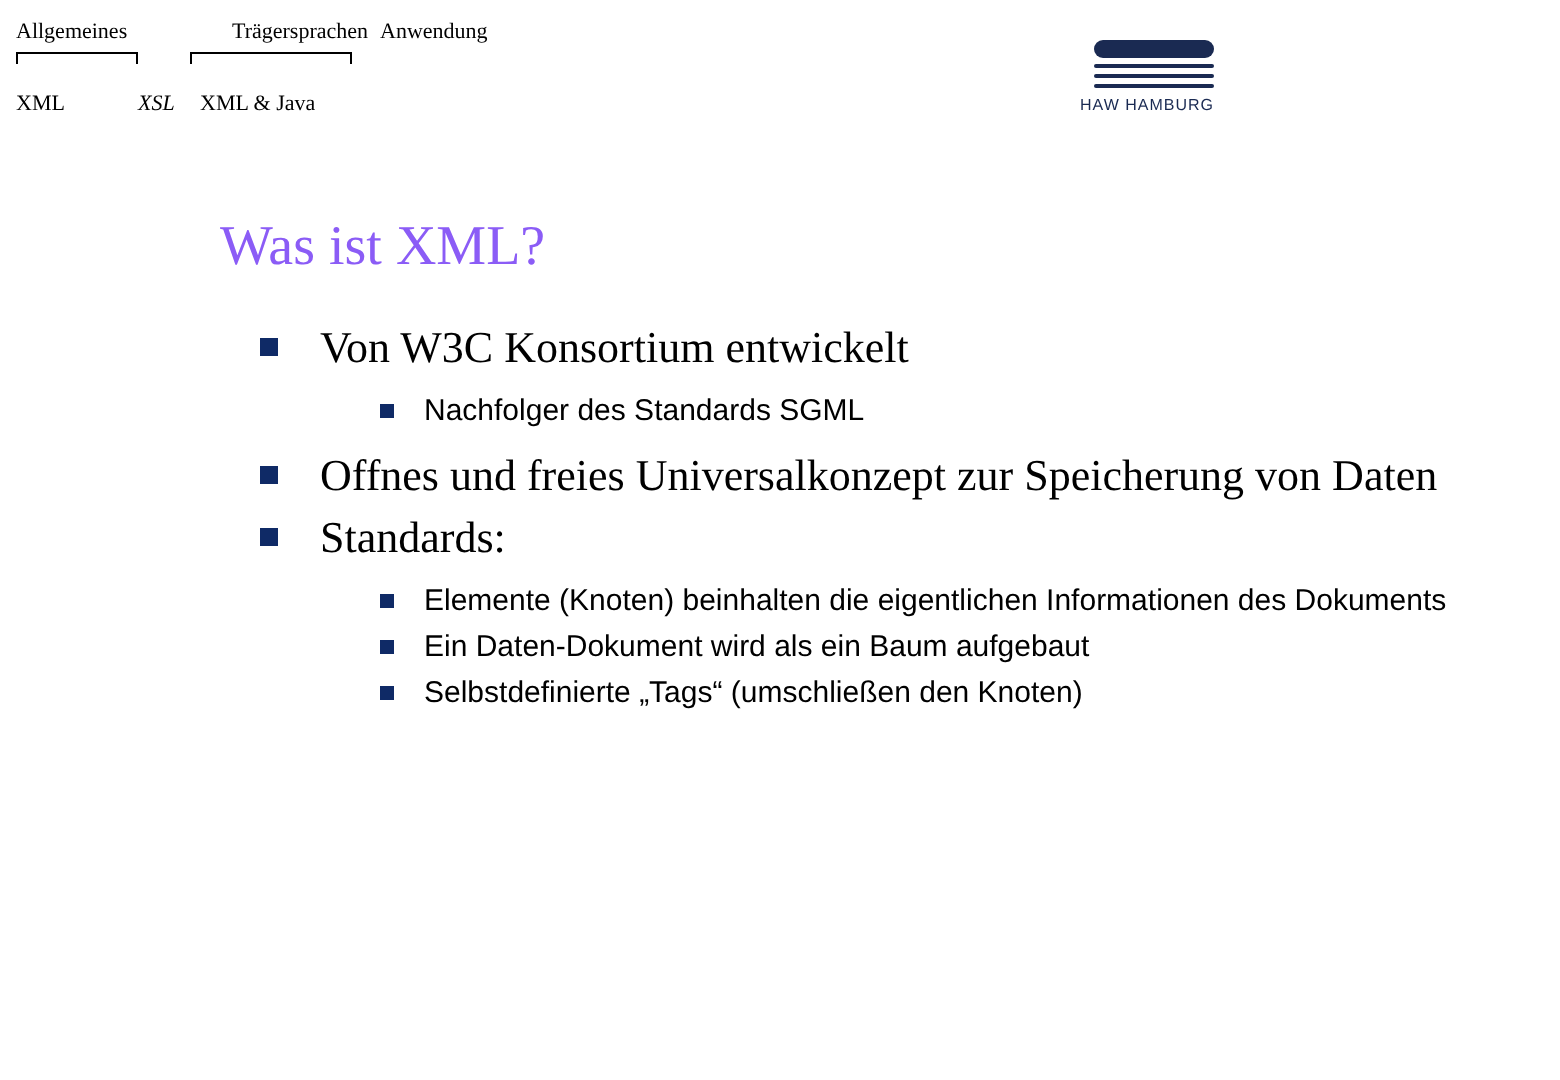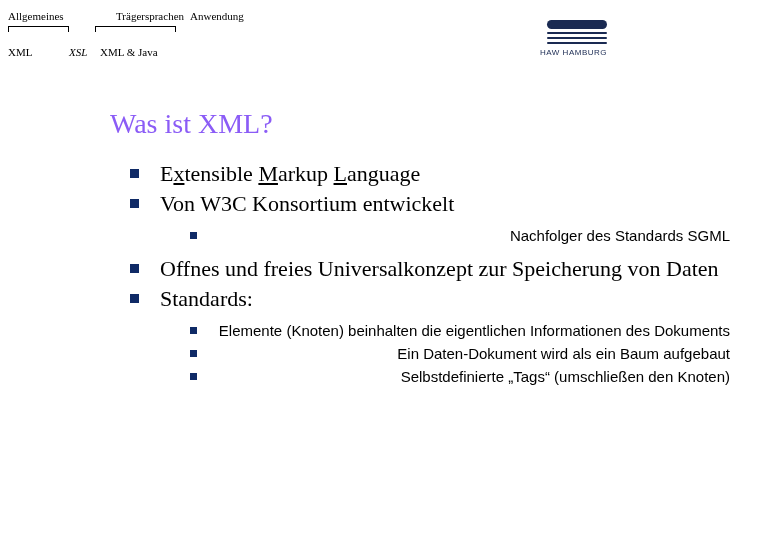--- a/index.html
+++ b/index.html
@@ -108,21 +108,20 @@
     margin: 8px 0 8px 30px;
     padding: 0;
   }
   ul.lvl2 > li {
     position: relative;
     padding-left: 22px;
     font-size: 15px;
     font-family: Arial, Helvetica, sans-serif;
     line-height: 1.35;
     margin-bottom: 3px;
-    text-align: right;
   }
   ul.lvl2 > li::before {
     content: "";
     position: absolute;
     left: 0;
     top: 6px;
     width: 7px;
     height: 7px;
     background: #0f2a66;
   }
@@ -158,23 +157,20 @@
       <div class="bar"></div>
       <div class="bar"></div>
     </div>
     <div class="caption">HAW HAMBURG</div>
   </div>
 
   <div class="title">Was ist XML?</div>
 
   <ul class="lvl1">
     <li>
-      <span>E</span><span class="ux">x</span><span>tensible </span><span class="ux">M</span><span>arkup </span><span class="ux">L</span><span>anguage</span>
-    </li>
-    <li>
       <span>Von W3C Konsortium entwickelt</span>
       <ul class="lvl2">
         <li><span>Nachfolger des Standards SGML</span></li>
       </ul>
     </li>
     <li>
       <span>Offnes und freies Universalkonzept zur Speicherung von Daten</span>
     </li>
     <li>
       <span>Standards:</span>

